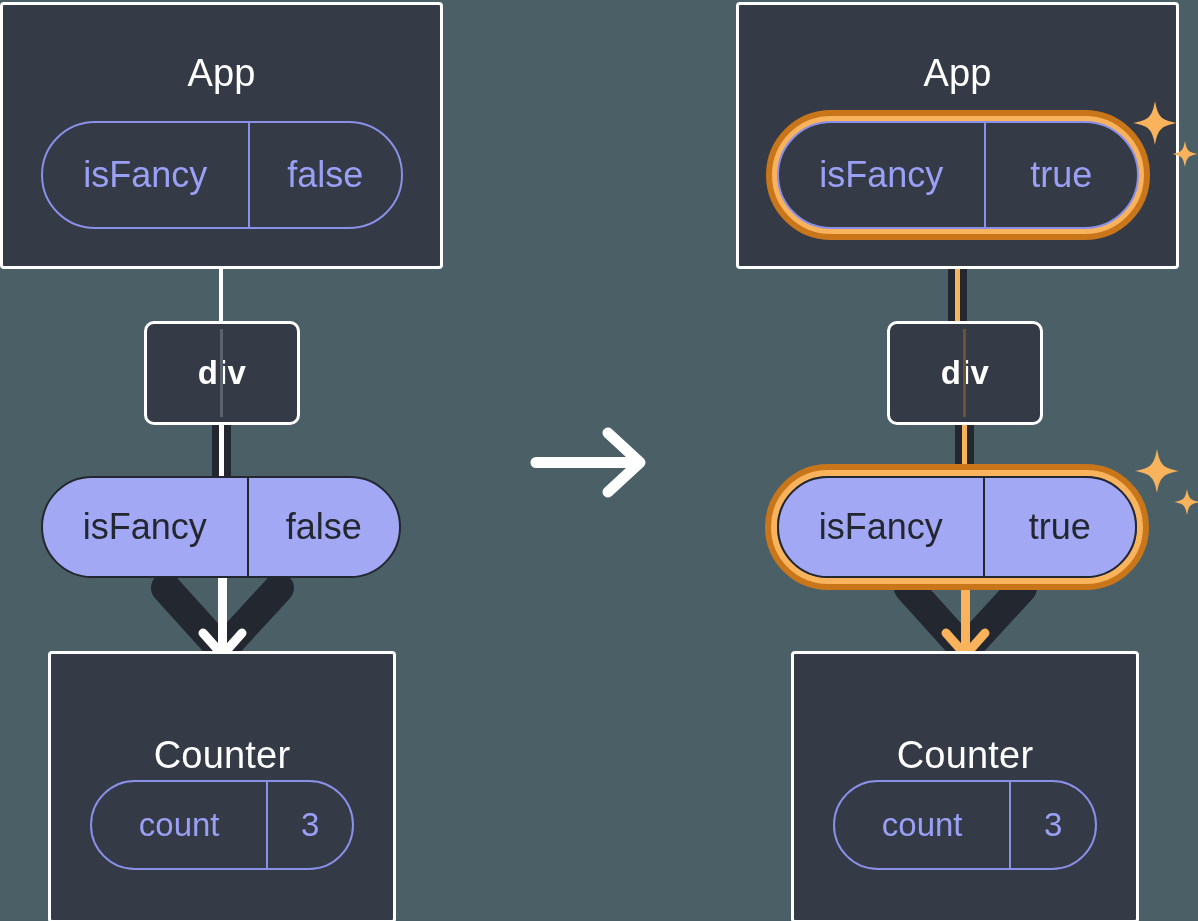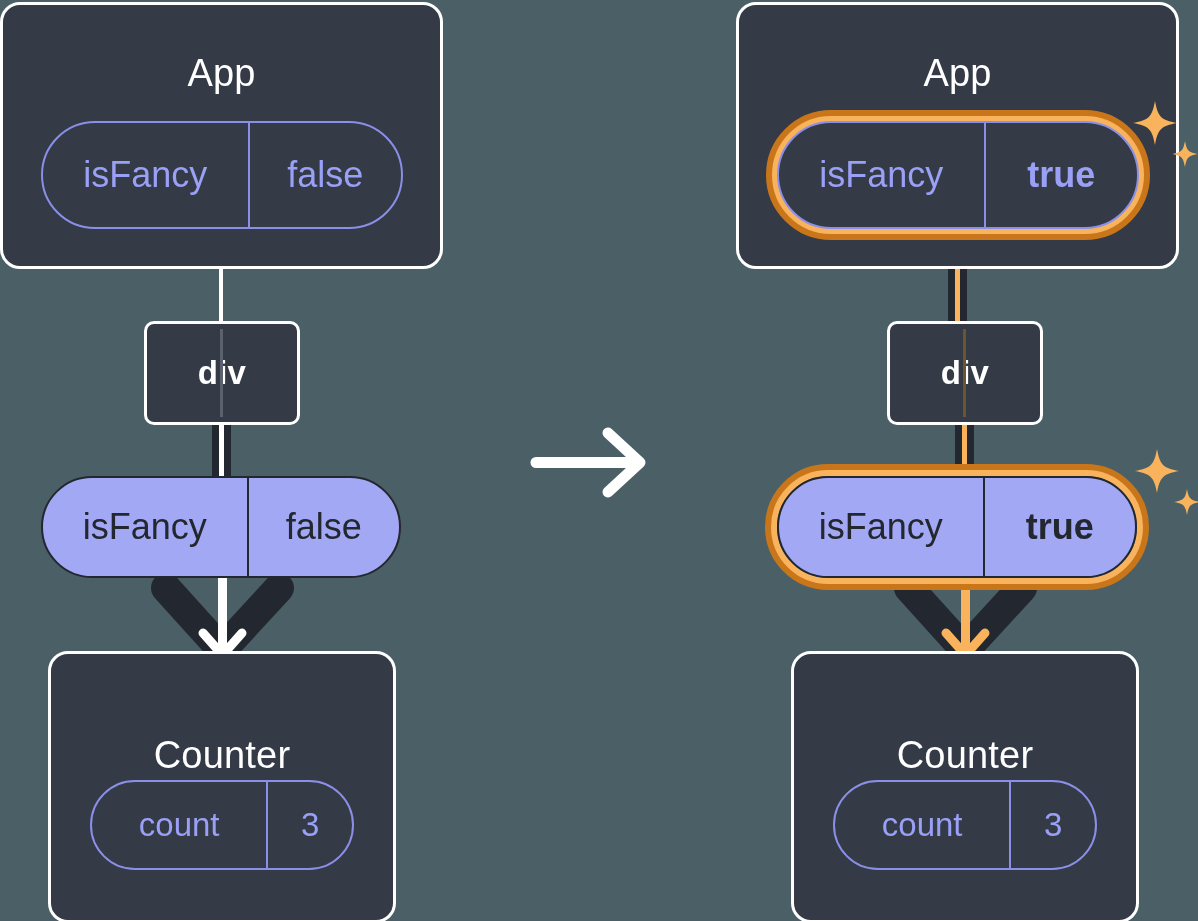--- a/index.html
+++ b/index.html
@@ -28,21 +28,21 @@
     height: 921px;
   }
   .panel-left  { left: 0; }
   .panel-right { left: 599px; }
 
   
   .box {
     position: absolute;
     background: #343a46;
     border: 3px solid #ffffff;
-    border-radius: 20px;
+    border-radius: 4px;
     box-sizing: border-box;
     z-index: 4;
   }
   .box-title {
     position: absolute;
     left: 0;
     right: 0;
     text-align: center;
     color: #ffffff;
     font-size: 38px;
@@ -111,21 +111,21 @@
   
   .pill-filled {
     background: #a3a8f5;
     border: 2px solid #23272f;
     border-radius: 999px;
     color: #23272f;
   }
   .pill-filled .pill-cell { color: #23272f; }
   .pill-filled .pill-cell.right { border-left: 2px solid #23272f; }
 
-  .bold-val { font-weight: 700; text-align: right; }
+  .bold-val { font-weight: 400; text-align: right; }
 
   
   .app-pill {
     left: 41px;
     top: 121px;
     width: 362px;
     height: 108px;
     font-size: 36px;
   }
   .app-pill .pill-cell.left  { width: 207px; }

